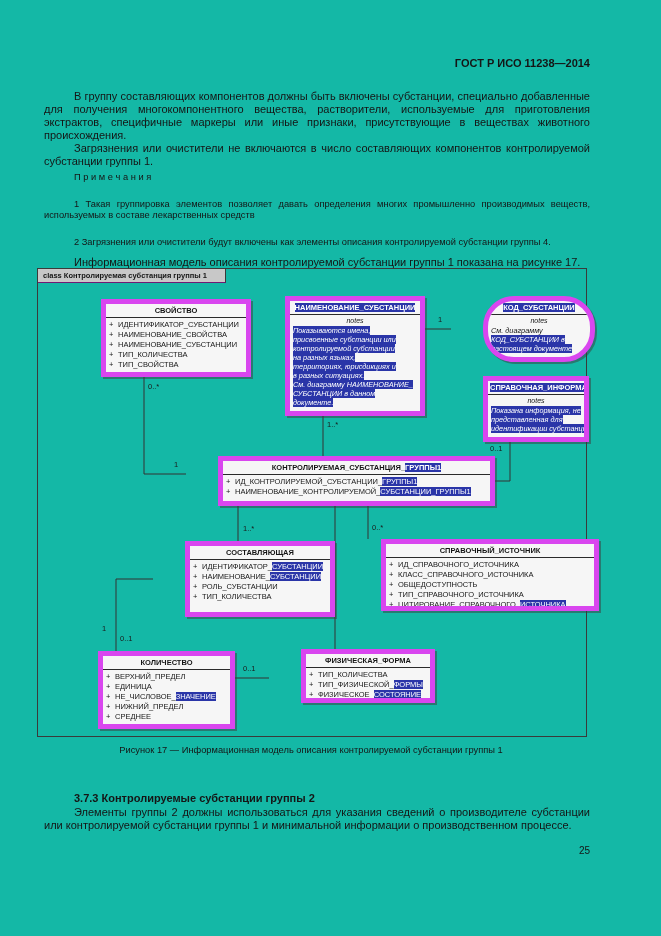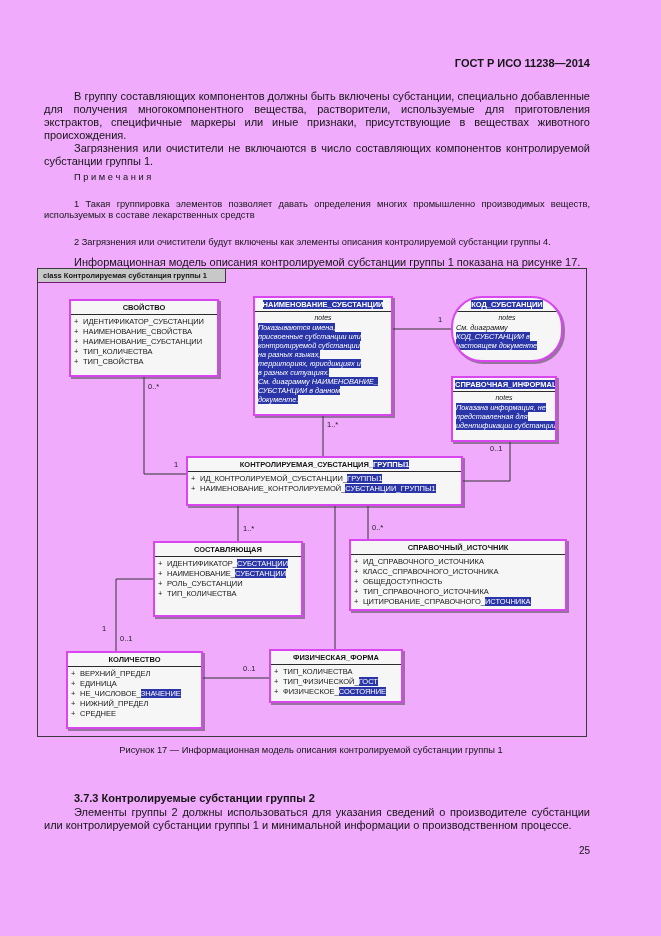--- a/index.html
+++ b/index.html
@@ -2,43 +2,44 @@
 <html lang="ru" style="--hl: #2a35a8;"><head>
 <meta charset="utf-8">
 <style>
   html,body{margin:0;padding:0;}
   body{
     background:#c8c8c8;
     font-family:"Liberation Sans", sans-serif;
     color:#151515;
     -webkit-font-smoothing:antialiased;
   }
-  .page{position:relative;width:661px;height:936px;background:#f0abfc;overflow:hidden;}
+  .page{position:relative;width:661px;height:936px;background:#14b8a6;overflow:hidden;}
 
   .header{position:absolute;top:57px;right:71px;font-weight:bold;font-size:11px;}
 
   .textcol{position:absolute;left:44px;top:90px;width:546px;}
   .textcol p{margin:0;font-size:11px;line-height:13px;text-align:justify;text-indent:30px;}
   .notes-label{font-size:9.3px;line-height:11px;margin-top:4px;text-indent:30px;}
   p.note{font-size:9.3px !important;line-height:11px !important;text-indent:30px;margin-top:16px;}
   p.p3{margin-top:8px !important;}
 
   .frame{position:absolute;left:37px;top:268px;width:548px;height:467px;border:1px solid #3a3a3a;box-sizing:content-box;}
   .frame > svg{position:absolute;left:0;top:0;}
   .tab{
     position:absolute;left:0;top:0;z-index:3;
     border-right:1px solid #3a3a3a;border-bottom:1px solid #701a75;
     padding:2px 18px 2px 5px;font-size:7.5px;font-weight:bold;background:#c8c8c8;
     white-space:nowrap;
   }
 
   .uml-class{
     position:absolute;z-index:2;box-sizing:border-box;overflow:hidden;
-    background:#f6f6f6;border:2px solid #d946ef;
+    background:#f6f6f6;border:5px solid #d946ef;
     box-shadow:2px 2px 0 rgba(60,60,60,.5);
+    margin-left:32px;
   }
   .uml-title{font-size:7.5px;font-weight:bold;text-align:center;padding:2px 2px;line-height:9px;border-bottom:1px solid #2a2a2a;white-space:nowrap;}
   .uml-attrs{padding:2px 3px 0 3px;}
   .uml-attr{font-size:7.5px;line-height:10px;white-space:nowrap;}
   .uml-attr .marker{display:inline-block;width:9px;}
   .uml-notes-label{font-size:7px;font-style:italic;text-align:center;line-height:9px;padding-top:1px;}
   .uml-note-body{padding:1px 3px;}
   .uml-note-line{font-size:7.3px;font-style:italic;line-height:9px;white-space:nowrap;}
   .hl{background:var(--hl,#2a35a8);color:#fff;}
   .mult{position:absolute;z-index:2;font-size:7.5px;line-height:8px;color:#1a1a1a;}
@@ -156,21 +157,21 @@
           <div class="uml-attr"><span class="marker">+</span>ЕДИНИЦА</div>
           <div class="uml-attr"><span class="marker">+</span>НЕ_ЧИСЛОВОЕ_<span class="hl">ЗНАЧЕНИЕ</span></div>
           <div class="uml-attr"><span class="marker">+</span>НИЖНИЙ_ПРЕДЕЛ</div>
           <div class="uml-attr"><span class="marker">+</span>СРЕДНЕЕ</div>
         </div>
       </div>
       <div class="uml-class" style="left: 231px; top: 380px; width: 134px; height: 54px;">
         <div class="uml-title">ФИЗИЧЕСКАЯ_ФОРМА</div>
         <div class="uml-attrs">
           <div class="uml-attr"><span class="marker">+</span>ТИП_КОЛИЧЕСТВА</div>
-          <div class="uml-attr"><span class="marker">+</span>ТИП_ФИЗИЧЕСКОЙ_<span class="hl">ГОСТ</span></div>
+          <div class="uml-attr"><span class="marker">+</span>ТИП_ФИЗИЧЕСКОЙ_<span class="hl">ФОРМЫ</span></div>
           <div class="uml-attr"><span class="marker">+</span>ФИЗИЧЕСКОЕ_<span class="hl">СОСТОЯНИЕ</span></div>
         </div>
       </div>
       <div class="mult" style="left: 110px; top: 114px;">0..*</div>
       <div class="mult" style="left: 136px; top: 192px;">1</div>
       <div class="mult" style="left: 289px; top: 152px;">1..*</div>
       <div class="mult" style="left: 400px; top: 47px;">1</div>
       <div class="mult" style="left: 452px; top: 176px;">0..1</div>
       <div class="mult" style="left: 205px; top: 256px;">1..*</div>
       <div class="mult" style="left: 334px; top: 255px;">0..*</div>

